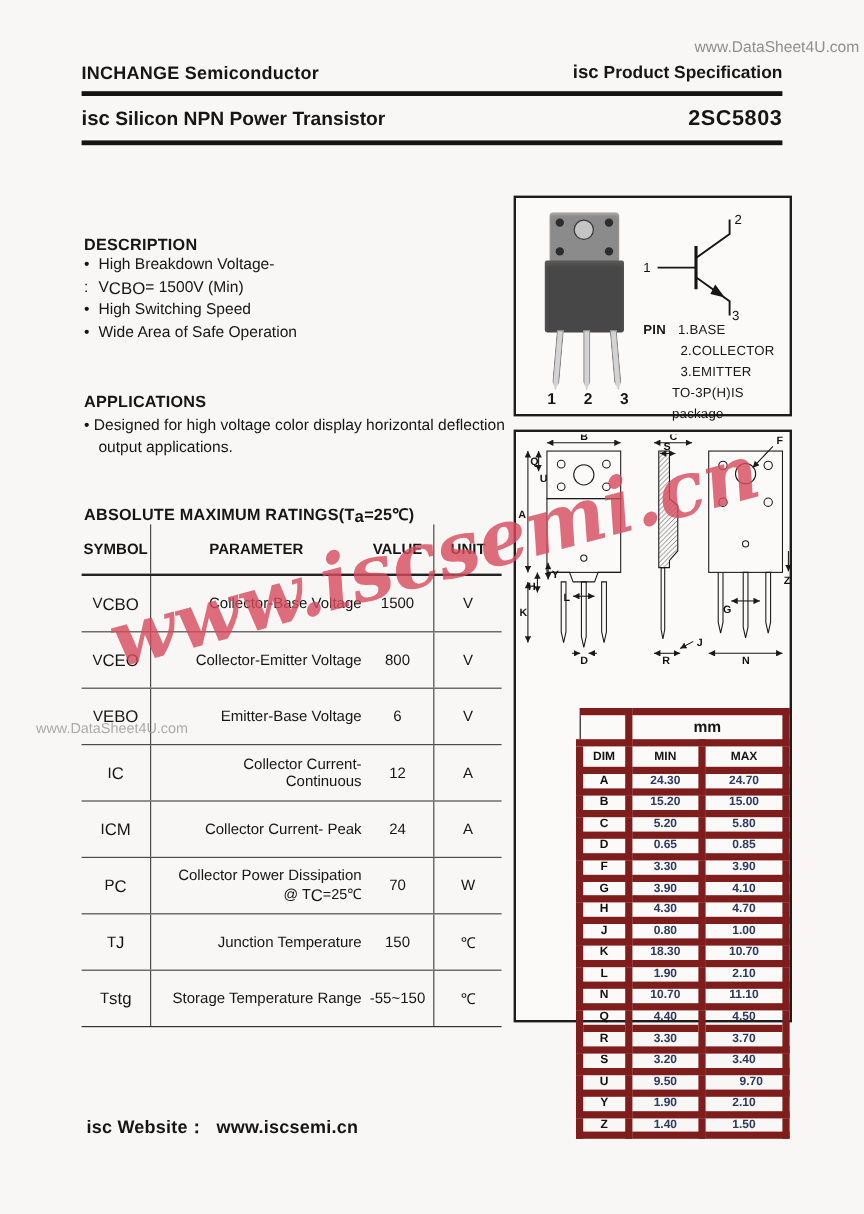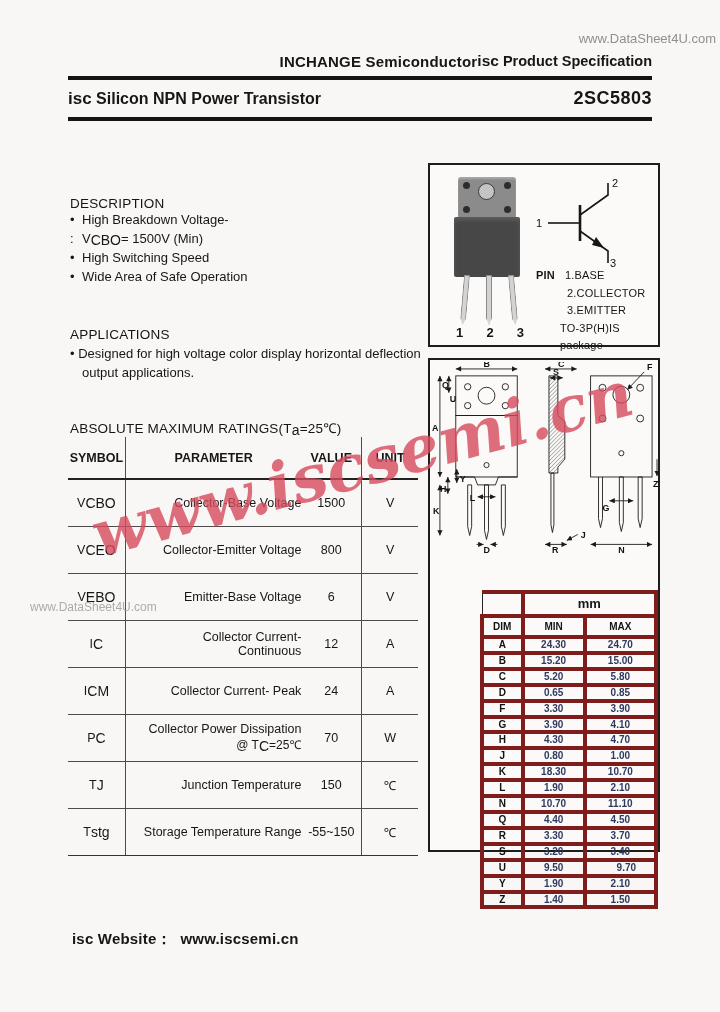--- a/index.html
+++ b/index.html
@@ -4,34 +4,34 @@
 <style>
   html,body{margin:0;padding:0;}
   .page{position:relative;width:720px;height:1012px;background:#f8f7f5;
         font-family:"Liberation Sans", sans-serif;color:#161616;overflow:hidden;}
   .abs{position:absolute;}
   .b{font-weight:bold;}
   sub{font-size:14px;vertical-align:-2px;}
 
   
   .wm-gray{color:#8f8f8f;font-size:13px;}
-  .hdr-row{left:68px;top:52px;width:584px;display:flex;justify-content:flex-end;align-items:flex-end;}
+  .hdr-row{left:68px;top:52px;width:584px;display:flex;justify-content:space-between;align-items:flex-end;}
   .company{font-size:15px;font-weight:bold;letter-spacing:.2px;}
   .spec{font-size:14.5px;font-weight:bold;}
   .spec .brand{font-size:15.5px;}
   .rule{left:68px;width:584px;background:#141414;}
   .rule1{top:76px;height:4px;}
   .rule2{top:117px;height:4px;}
   .title-row{left:68px;top:88px;width:584px;display:flex;justify-content:space-between;align-items:baseline;}
   .title-left{font-size:16px;font-weight:bold;}
   .title-left .brand{font-size:17px;}
   .part{font-size:18px;font-weight:bold;letter-spacing:.5px;}
 
   
-  .h-sec{font-size:13.5px;font-weight:normal;letter-spacing:.2px;}
+  .h-sec{font-size:13.5px;font-weight:bold;letter-spacing:.2px;}
   .bullet-line{display:flex;line-height:18.6px;font-size:13px;}
   .bullet{width:12px;text-align:left;}
   .app-text{width:350px;font-size:13px;line-height:18.6px;padding-left:12px;text-indent:-12px;}
 
   
   .rt{left:68px;top:437px;width:350px;font-size:12.5px;text-align:right;}
   .rt-row{display:flex;align-items:stretch;border-bottom:1px solid #4c4c4c;}
   .rt-head{height:41px;border-bottom:2px solid #222;font-weight:bold;}
   .rt-data{height:46px;}
   .rt-row:last-child{border-bottom:1.5px solid #333;}
@@ -60,21 +60,21 @@
              font-weight:bold;font-size:13px;}
 
   
   .pins{left:106px;top:102px;font-size:11px;line-height:17.5px;letter-spacing:.2px;}
   .pins .l1{display:flex;gap:10px;}
   .pins .ind{padding-left:31px;}
   .pins .pkg{padding-left:24px;}
 
   
   .dim{left:50px;top:230px;border-collapse:collapse;font-size:10px;}
-  .dim td{border:4px solid #7f1d1d;text-align:center;padding:0;line-height:11.9px;height:11.9px;}
+  .dim td{border:6px solid #7f1d1d;text-align:center;padding:0;line-height:11.9px;height:11.9px;}
   .dim td.c0{width:42px;font-weight:bold;color:#111;}
   .dim td.c1{width:68px;}
   .dim td.c2{width:66px;}
   .dim .mm{font-size:13px;font-weight:bold;height:20px;line-height:20px;}
   .dim .hd td{font-weight:bold;height:17px;line-height:17px;}
   .dim .corner{border-left:1px solid #222;}
   .dim tr.thick-bottom td{border-bottom:2px solid #111;}
   .dim-val{font-weight:bold;}
 
   

